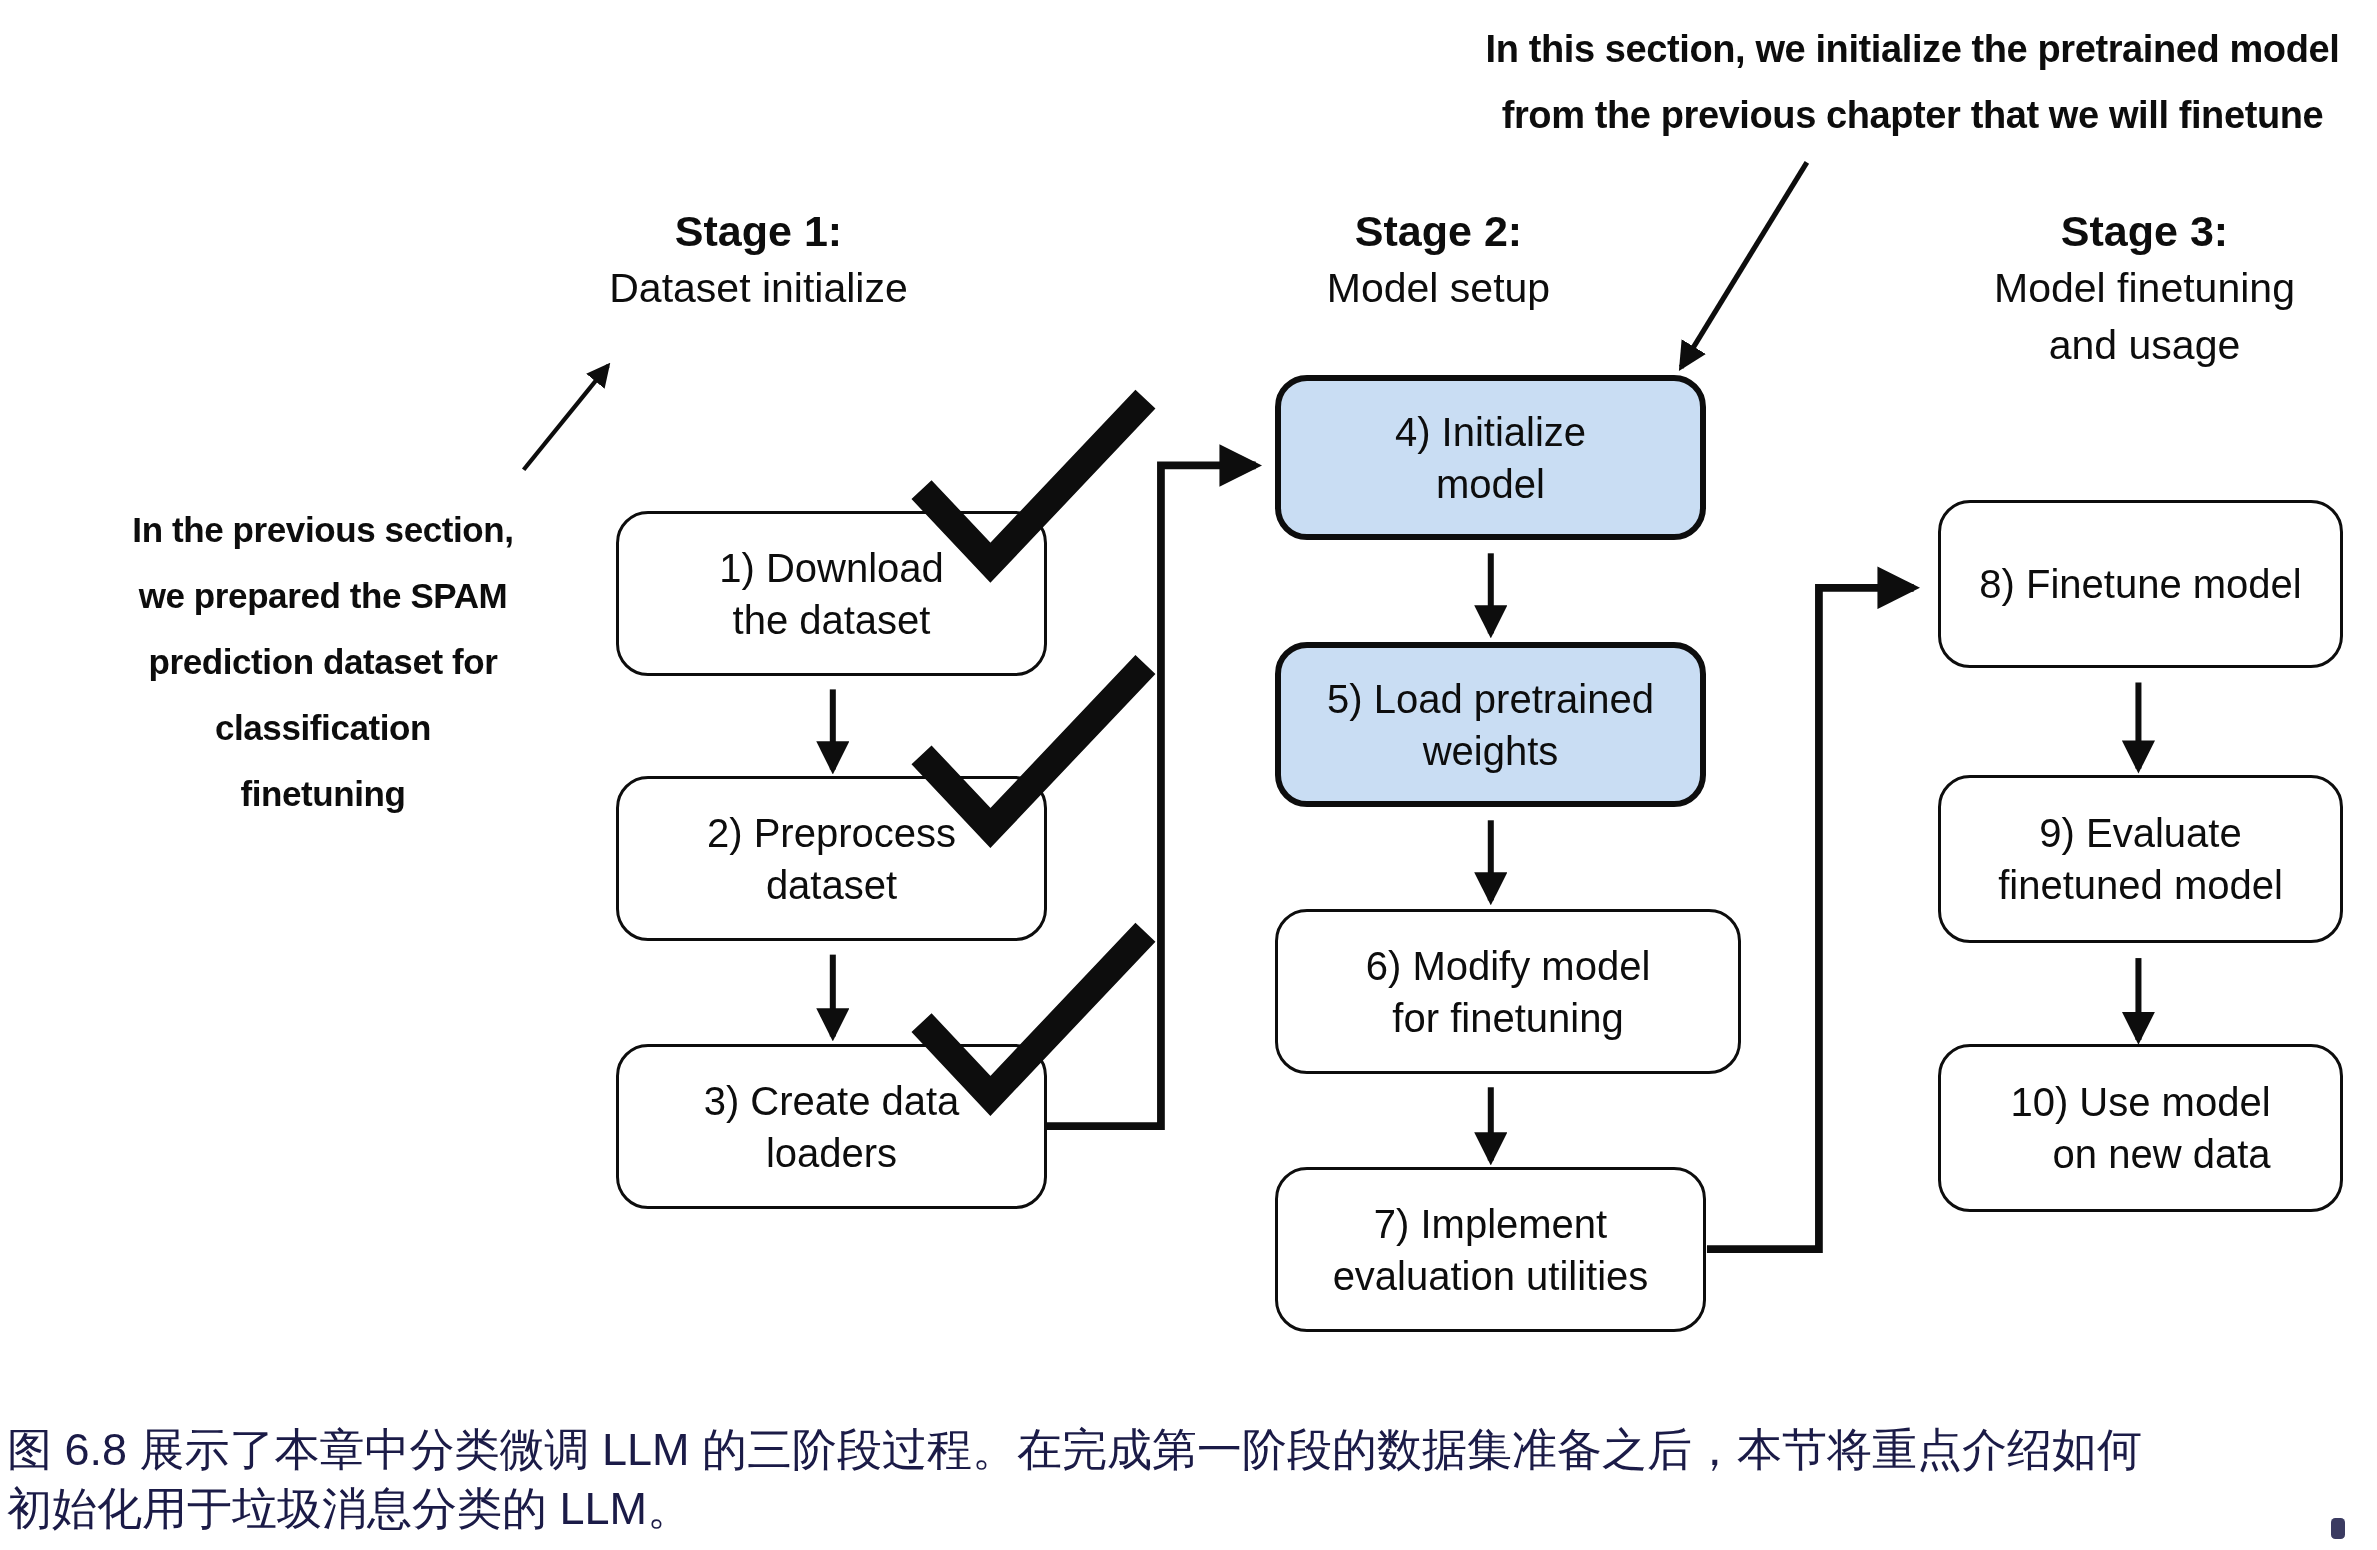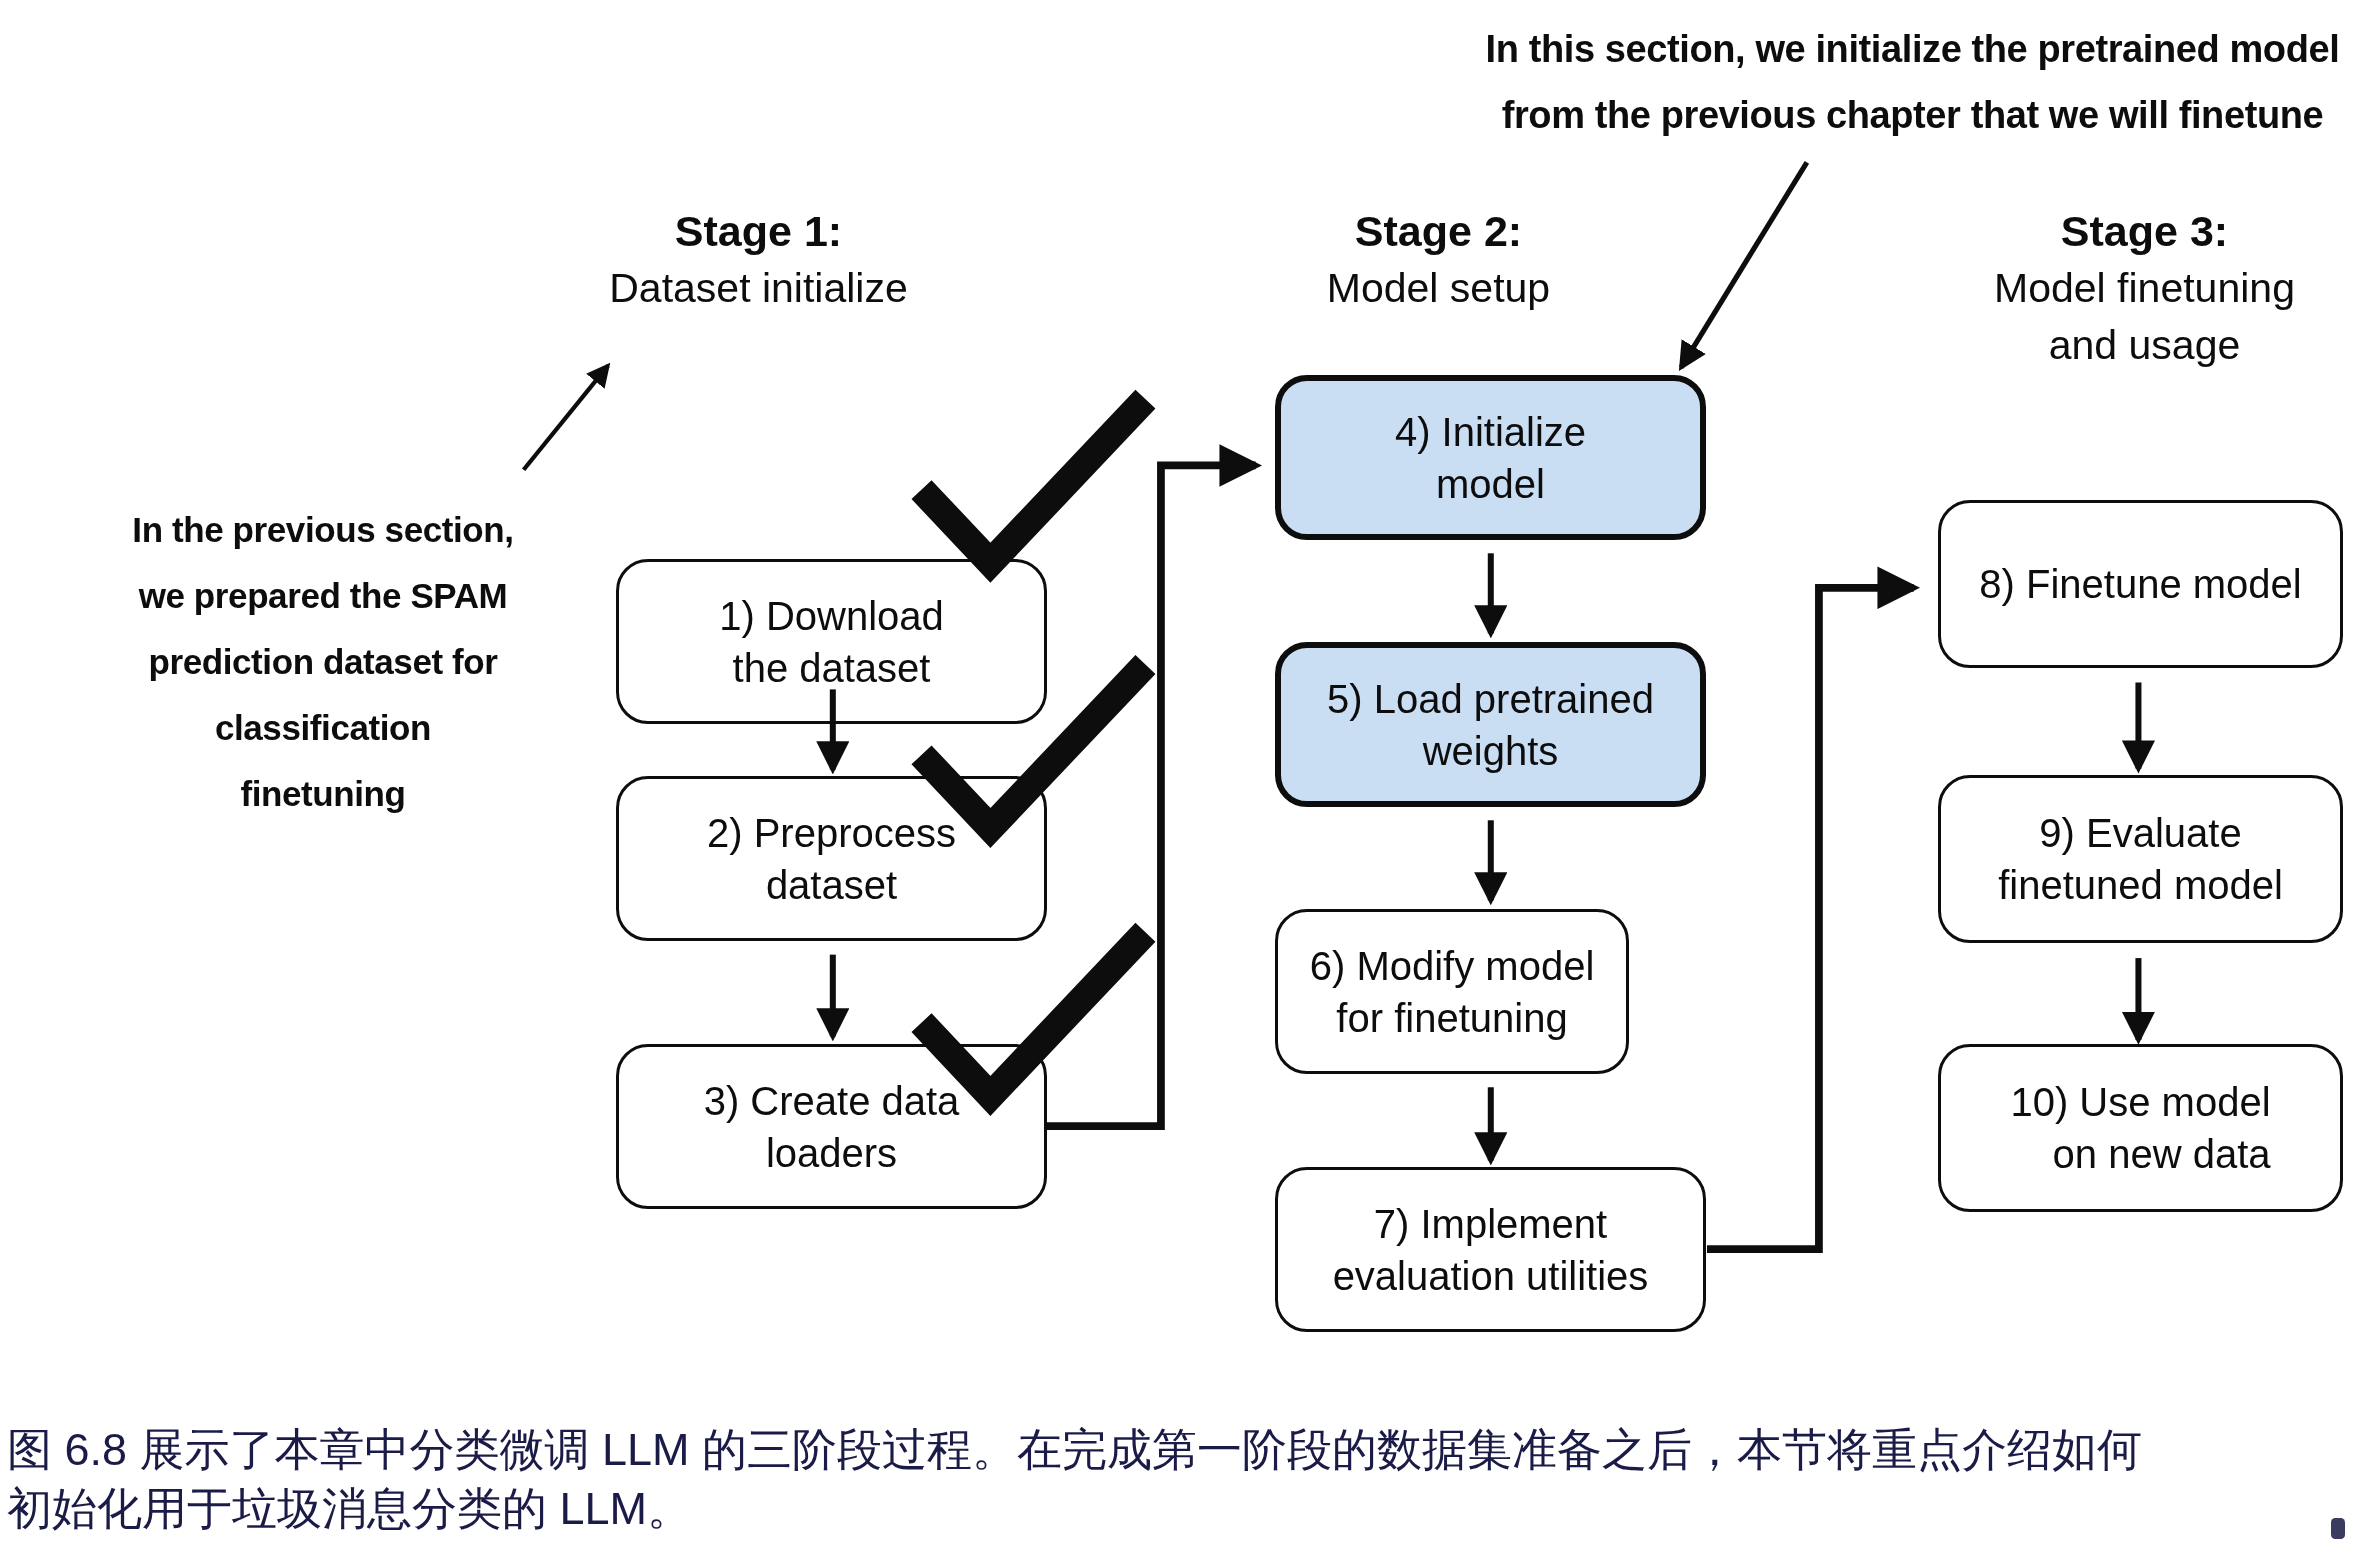--- a/index.html
+++ b/index.html
@@ -76,32 +76,32 @@
   <div class="stage-title" style="left:1223px;top:203px;width:431px;">
     <div class="st-bold">Stage 2:</div>
     <div class="st-sub">Model setup</div>
   </div>
   <div class="stage-title" style="left:1942px;top:203px;width:405px;">
     <div class="st-bold">Stage 3:</div>
     <div class="st-sub">Model finetuning
 and usage</div>
   </div>
 
-  <div class="box" style="left:616px;top:511px;width:431px;height:165px;margin-top:48px;">1) Download
+  <div class="box" style="left:616px;top:511px;width:431px;height:165px;">1) Download
 the dataset</div>
   <div class="box" style="left:616px;top:776px;width:431px;height:165px;">2) Preprocess
 dataset</div>
   <div class="box" style="left:616px;top:1044px;width:431px;height:165px;">3) Create data
 loaders</div>
 
   <div class="box hl" style="left:1275px;top:375px;width:431px;height:165px;">4) Initialize
 model</div>
   <div class="box hl" style="left:1275px;top:642px;width:431px;height:165px;">5) Load pretrained
 weights</div>
-  <div class="box" style="left:1275px;top:909px;width:354px;height:165px;">6) Modify model
+  <div class="box" style="left:1275px;top:909px;width:466px;height:165px;">6) Modify model
 for finetuning</div>
   <div class="box" style="left:1275px;top:1167px;width:431px;height:165px;">7) Implement
 evaluation utilities</div>
 
   <div class="box" style="left:1938px;top:500px;width:405px;height:168px;">8) Finetune model</div>
   <div class="box" style="left:1938px;top:775px;width:405px;height:168px;">9) Evaluate
 finetuned model</div>
   <div class="box" style="left:1938px;top:1044px;width:405px;height:168px;text-align:right;">10) Use model
 on new data</div>
 

